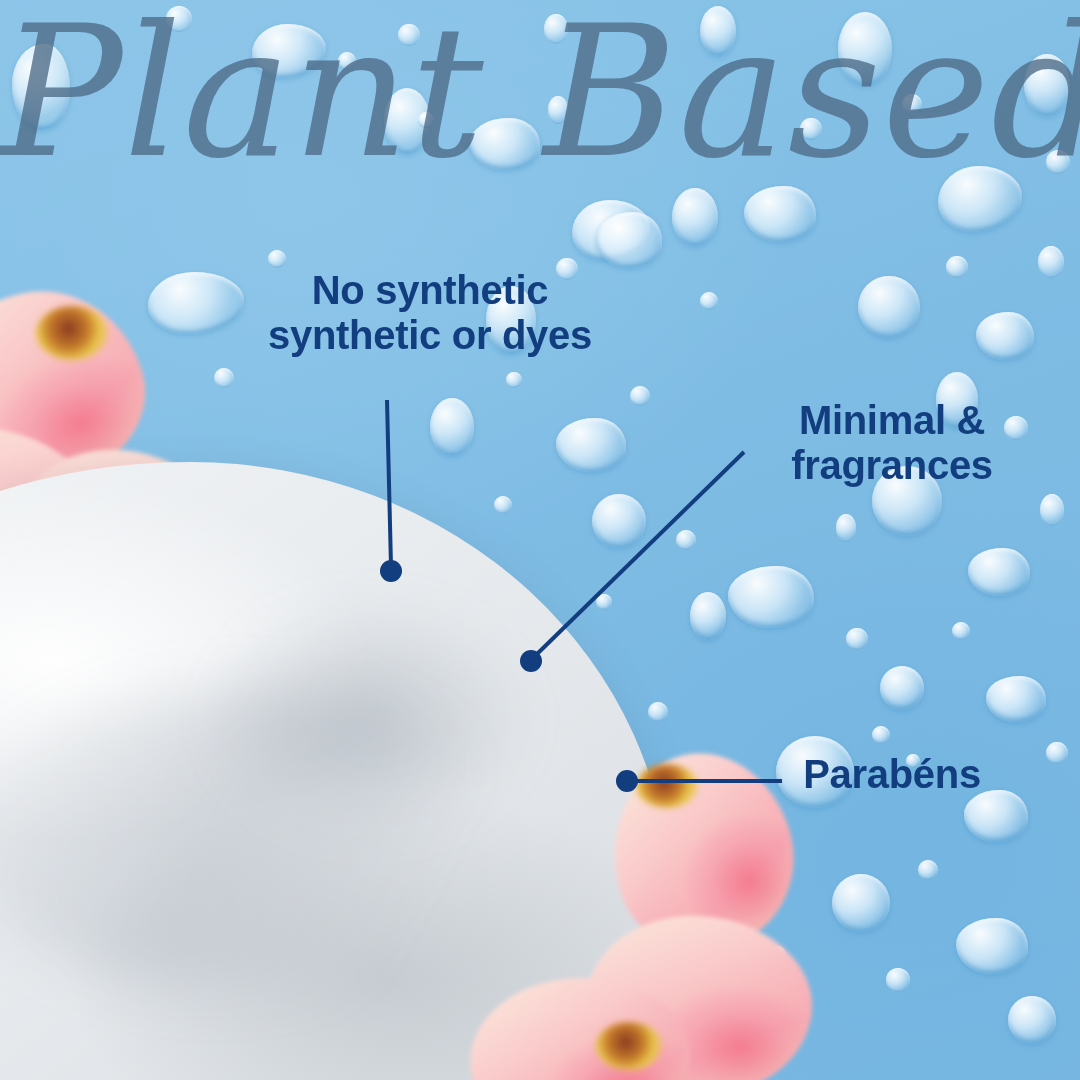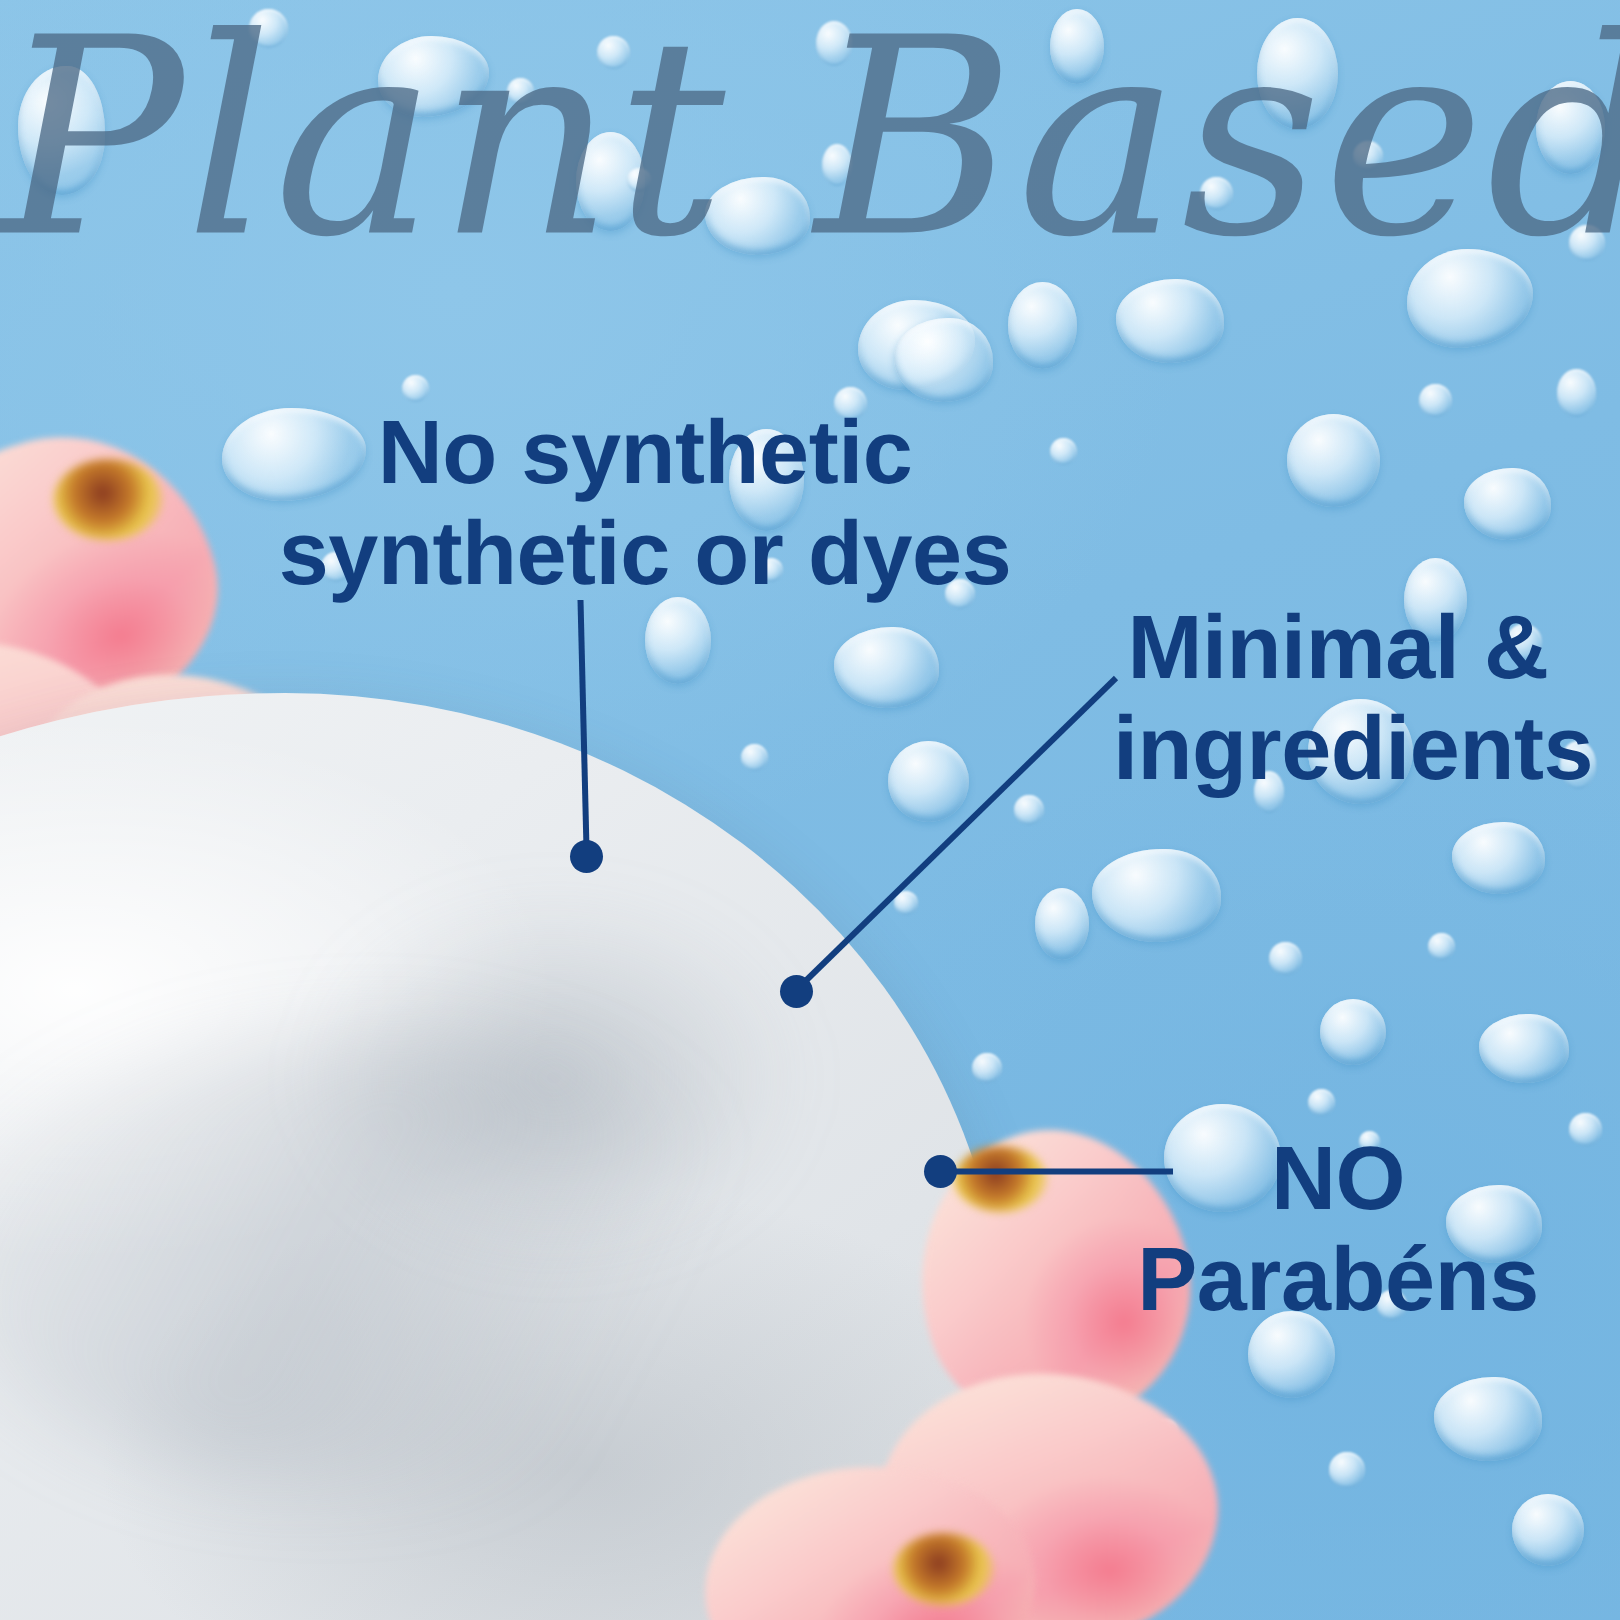--- a/index.html
+++ b/index.html
@@ -115,21 +115,21 @@
     border-radius: 50%;
     background: radial-gradient(circle at 45% 42%, #8a3a20 0%, #c57a2a 38%, #e8c54a 62%, rgba(246,214,140,0) 100%);
     filter: blur(3px);
   }
 
   
   .callout {
     position: absolute;
     color: #123e7f;
     font-weight: bold;
-    font-size: 60px;
+    font-size: 40px;
     line-height: 1.12;
     text-align: center;
     letter-spacing: -0.3px;
   }
 
   
   .leader { position: absolute; overflow: visible; }
   .leader line { stroke: #123e7f; stroke-width: 4; }
   .leader circle { fill: #123e7f; }
 </style>
@@ -251,21 +251,20 @@
     <circle cx="627" cy="781" r="11"></circle>
   </svg>
 
   <div class="callout" style="left:180px; top:268px; width:500px;">
     <div>No synthetic</div>
     <div>synthetic or dyes</div>
   </div>
 
   <div class="callout" style="left:742px; top:398px; width:300px;">
     <div>Minimal &amp;</div>
-    <div>ingredients</div>
+    <div>fragrances</div>
   </div>
 
   <div class="callout" style="left:742px; top:752px; width:300px;">
-    <div>NO</div>
     <div>Parabéns</div>
   </div>
 
 </div>
 
 </body></html>

